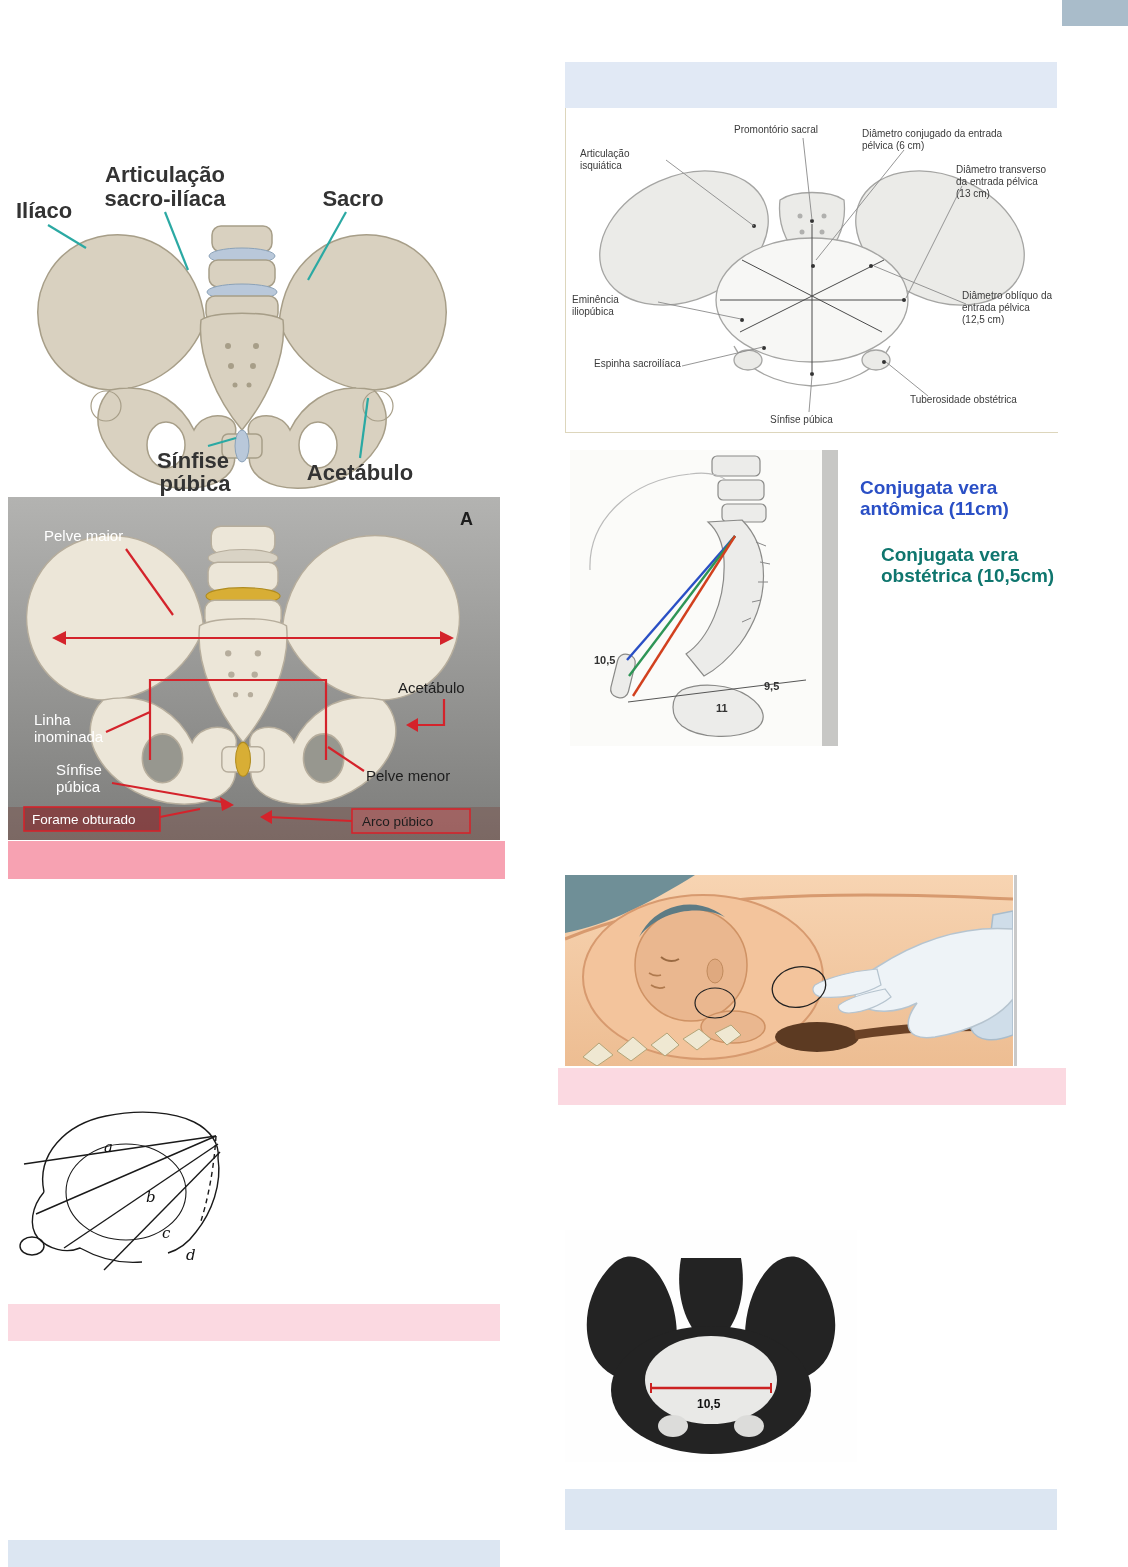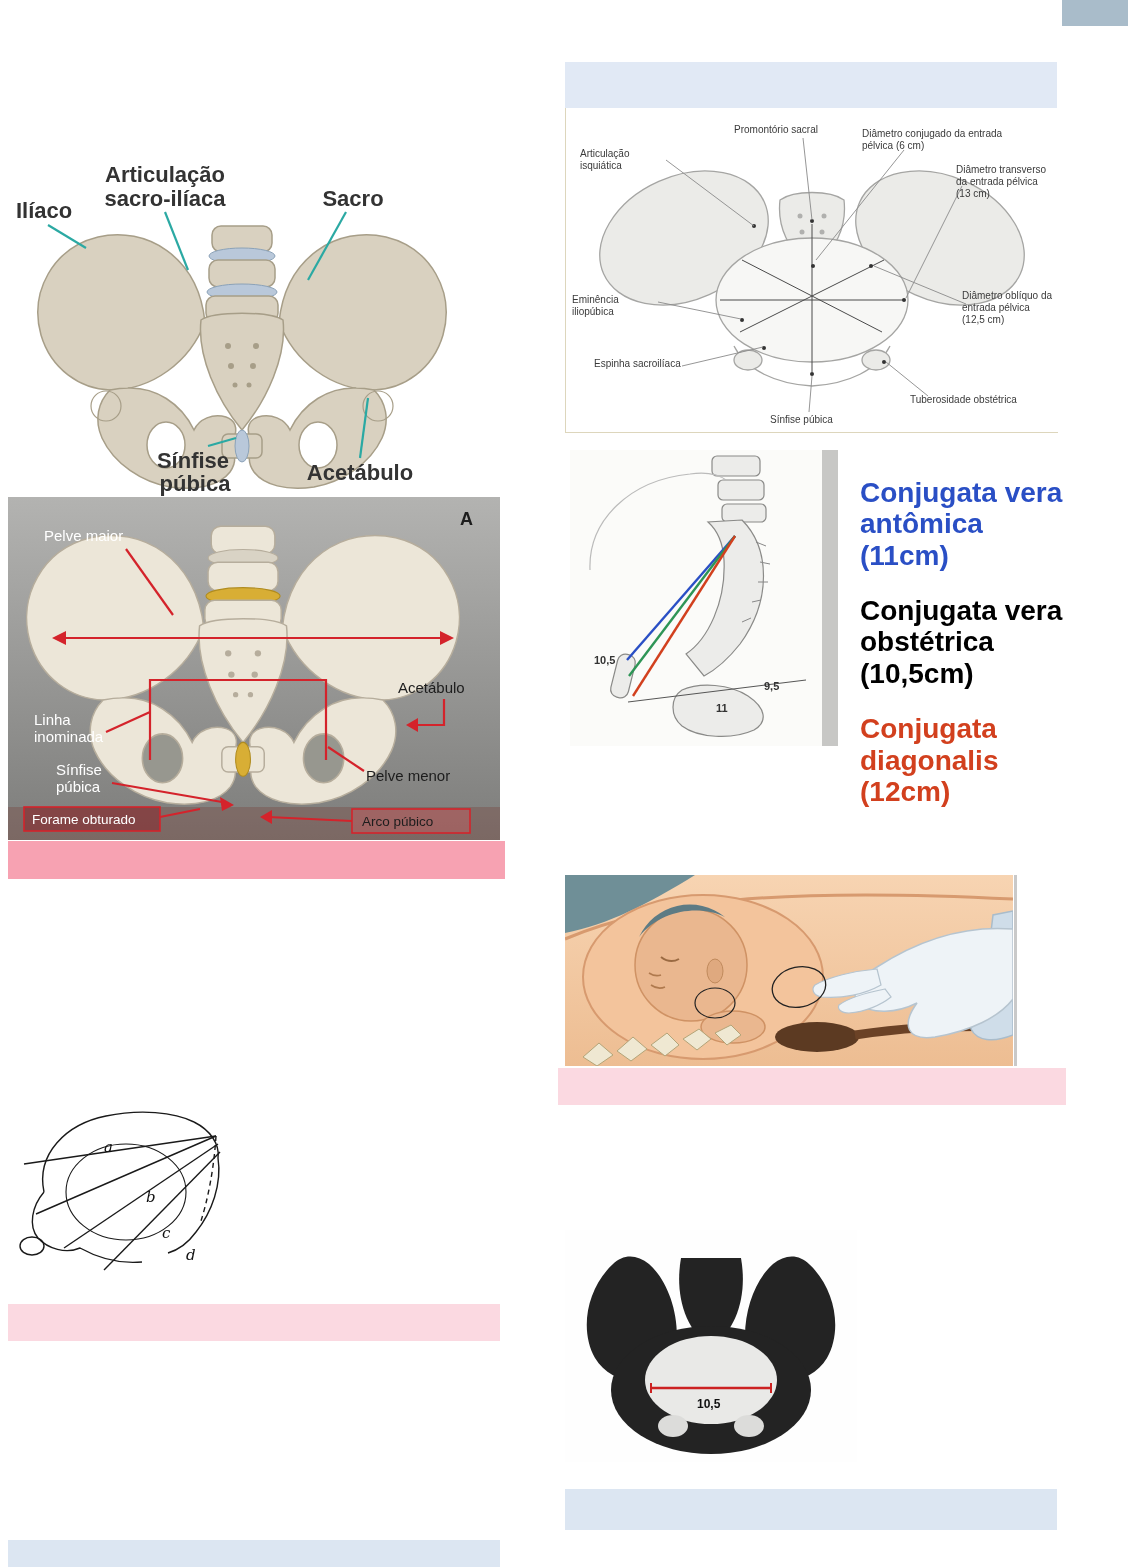--- a/index.html
+++ b/index.html
@@ -26,21 +26,21 @@
 
   
   .bone3{fill:#ebebe8;stroke:#a5a5a3;stroke-width:1.3}
   .meas{stroke:#4a4a4a;stroke-width:1;fill:none}
   .leader{stroke:#8a8a8a;stroke-width:0.9;fill:none}
   .figlabel{position:absolute;font-size:10px;line-height:1.2;color:#3a3a3a}
 
   
   .bone4{fill:#ececea;stroke:#8a8a88;stroke-width:1.2}
   .ann4{font-size:11px;font-weight:700;fill:#333}
-  .legend-item{font-weight:700;font-size:28px;line-height:1.12;margin-bottom:24px}
+  .legend-item{font-weight:700;font-size:19px;line-height:1.12;margin-bottom:24px}
 
   
   .ink{stroke:#1a1a1a;stroke-width:1.4;fill:none}
   .planelbl{font-family:"DejaVu Serif",serif;font-style:italic;font-size:15px;fill:#111}
 </style>
 </head>
 <body>
 
 <div id="page">
 
@@ -242,22 +242,21 @@
         <line x1="58" y1="252" x2="236" y2="230" stroke="#555" stroke-width="1"></line>
       </g>
       <text class="ann4" x="24" y="214">10,5</text>
       <text class="ann4" x="194" y="240">9,5</text>
       <text class="ann4" x="146" y="262">11</text>
     </svg>
   </div>
 
   <div class="abs" style="left:860px;top:477px;width:215px;">
     <div class="legend-item" style="color: rgb(42, 79, 197);">Conjugata vera antômica (11cm)</div>
-    <div class="legend-item" style="color: #000000;">Conjugata vera obstétrica (10,5cm)</div>
-    <div class="legend-item" style="color: rgb(210, 64, 30);">Conjugata diagonalis (12cm)</div>
+    <div class="legend-item" style="color: #0f766e; margin-left: 21px;">Conjugata vera obstétrica (10,5cm)</div>
   </div>
 
   <div class="abs" style="left:565px;top:875px;width:448px;height:191px;">
     <svg width="100%" height="100%" viewBox="0 0 448 191">
       <defs>
         <linearGradient id="skinGrad" x1="0" y1="0" x2="0" y2="1">
           <stop offset="0" stop-color="#f7d4b2"></stop>
             <stop offset="1" stop-color="#edbd92"></stop>
         </linearGradient>
       </defs>

